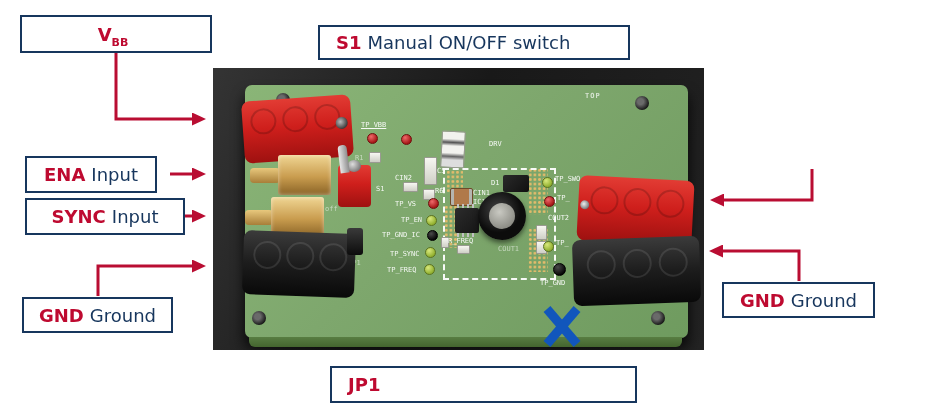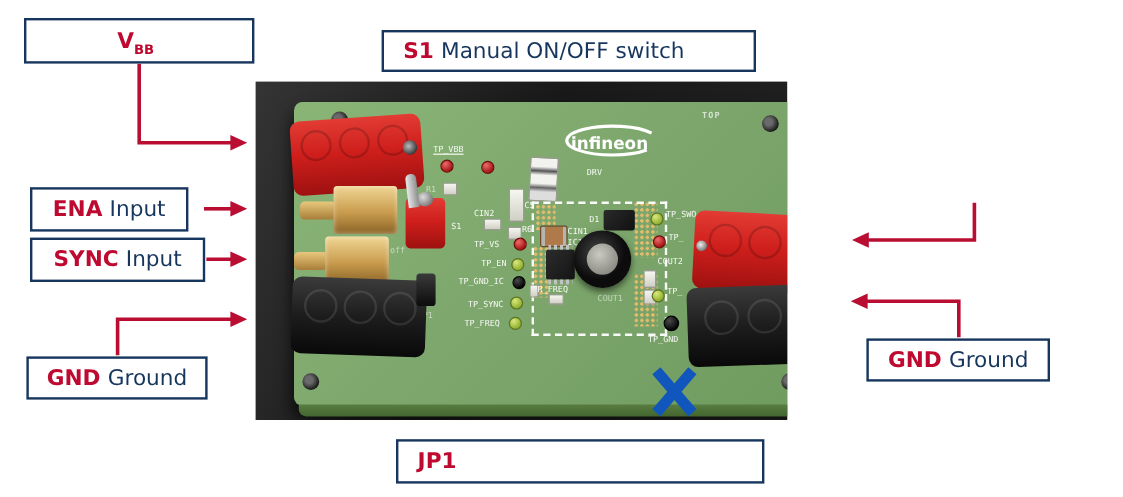--- a/index.html
+++ b/index.html
@@ -11,21 +11,21 @@
        align-items:center;justify-content:center;font-size:18px;color:#17365d;
        white-space:nowrap;z-index:60;box-sizing:border-box;}
   .box.leftpad{justify-content:flex-start;padding-left:16px;}
   .pfx{color:#be0a30;font-weight:bold;margin-right:6px;}
   .pfx sub{font-size:11px;font-weight:bold;line-height:0;}
 
   
   #arrows{position:absolute;left:0;top:0;z-index:50;pointer-events:none;}
 
   
-  #photo{position:absolute;left:213px;top:68px;width:443px;height:282px;z-index:10;
+  #photo{position:absolute;left:213px;top:68px;width:491px;height:282px;z-index:10;
          background:linear-gradient(115deg,#343434,#191919 45%,#232323);overflow:hidden;}
   #pcb{position:absolute;left:32px;top:17px;width:443px;height:253px;border-radius:7px;
        background:linear-gradient(135deg,#8ab577,#7ea76d 45%,#6f9b5f);
        box-shadow:0 10px 14px rgba(0,0,0,.85);}
   #pcb::after{content:"";position:absolute;left:4px;right:6px;bottom:-9px;height:10px;
        background:linear-gradient(#587d42,#44652f);border-radius:0 0 6px 6px;}
   .screw{position:absolute;width:14px;height:14px;border-radius:50%;
        background:radial-gradient(circle at 40% 40%,#6a6a6a 25%,#161616 72%);}
   .silk{position:absolute;font:7px "DejaVu Sans Mono",monospace;color:rgba(255,255,255,.92);
        white-space:nowrap;z-index:6;}
@@ -57,26 +57,20 @@
   <div id="photo">
     <div id="pcb">
 
       <div class="screw" style="left:31px;top:8px;"></div>
       <div class="screw" style="left:390px;top:11px;"></div>
       <div class="screw" style="left:7px;top:226px;"></div>
       <div class="screw" style="left:406px;top:226px;"></div>
 
       <span class="silk" style="left:340px;top:7px;font-weight:bold;letter-spacing:1px;opacity:.75;">TOP</span>
 
-      <div style="position:absolute;left:220px;top:17px;width:86px;height:32px;z-index:6;">
-        <svg width="86" height="32" viewBox="0 0 86 32">
-          <path d="M78 9 A 38 12 0 1 0 74 23" fill="none" stroke="#fff" stroke-width="2.6"></path>
-          <text x="43" y="22" text-anchor="middle" fill="#fff" font-family="DejaVu Sans, sans-serif" font-size="14" font-weight="bold">infineon</text>
-        </svg>
-      </div>
 
       <div class="jack jack-red" style="left:-2px;top:13px;width:109px;height:62px;transform:rotate(-4deg);">
         <div class="mold" style="left:8px;top:8px;width:22px;height:22px;"></div>
         <div class="mold" style="left:40px;top:8px;width:22px;height:22px;"></div>
         <div class="mold" style="left:72px;top:8px;width:22px;height:22px;"></div>
         <div style="position:absolute;right:4px;top:22px;width:12px;height:12px;border-radius:50%;
                     background:radial-gradient(circle at 40% 40%,#bbb,#333 75%);"></div>
       </div>
 
       <div class="sma-barrel" style="left:5px;top:83px;width:30px;height:15px;"></div>
@@ -226,21 +220,21 @@
   <div class="box leftpad" style="left:318px;top:25px;width:312px;height:35px;">
     <span class="pfx">S1</span>
     <span>Manual ON/OFF switch</span>
   </div>
 
   <div class="box" style="left:25px;top:156px;width:132px;height:37px;">
     <span class="pfx">ENA</span>
     <span>Input</span>
   </div>
 
-  <div class="box" style="left:25px;top:198px;width:146px;height:37px;">
+  <div class="box" style="left:25px;top:198px;width:160px;height:37px;">
     <span class="pfx">SYNC</span>
     <span>Input</span>
   </div>
 
   <div class="box" style="left:22px;top:297px;width:151px;height:36px;">
     <span class="pfx">GND</span>
     <span>Ground</span>
   </div>
 
 

